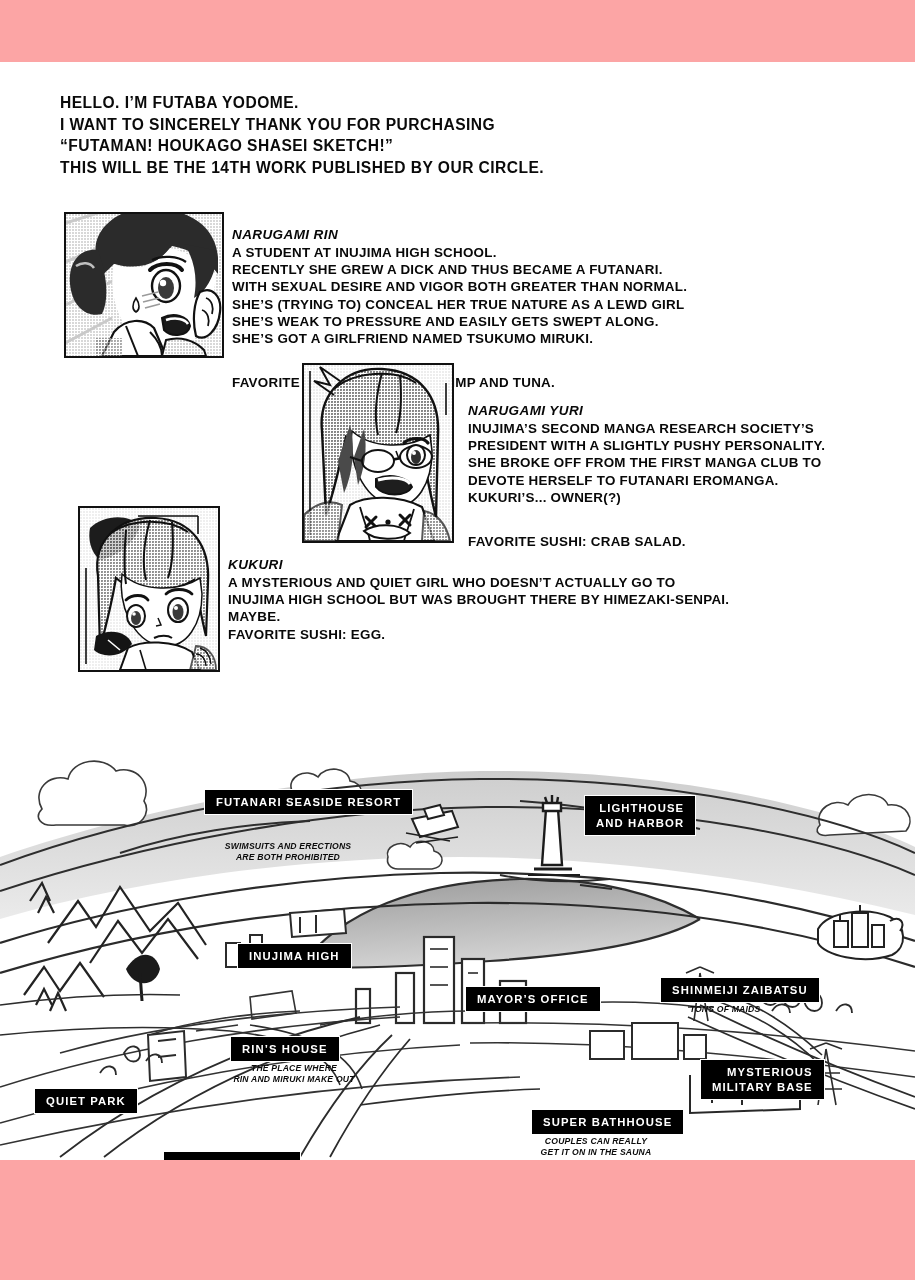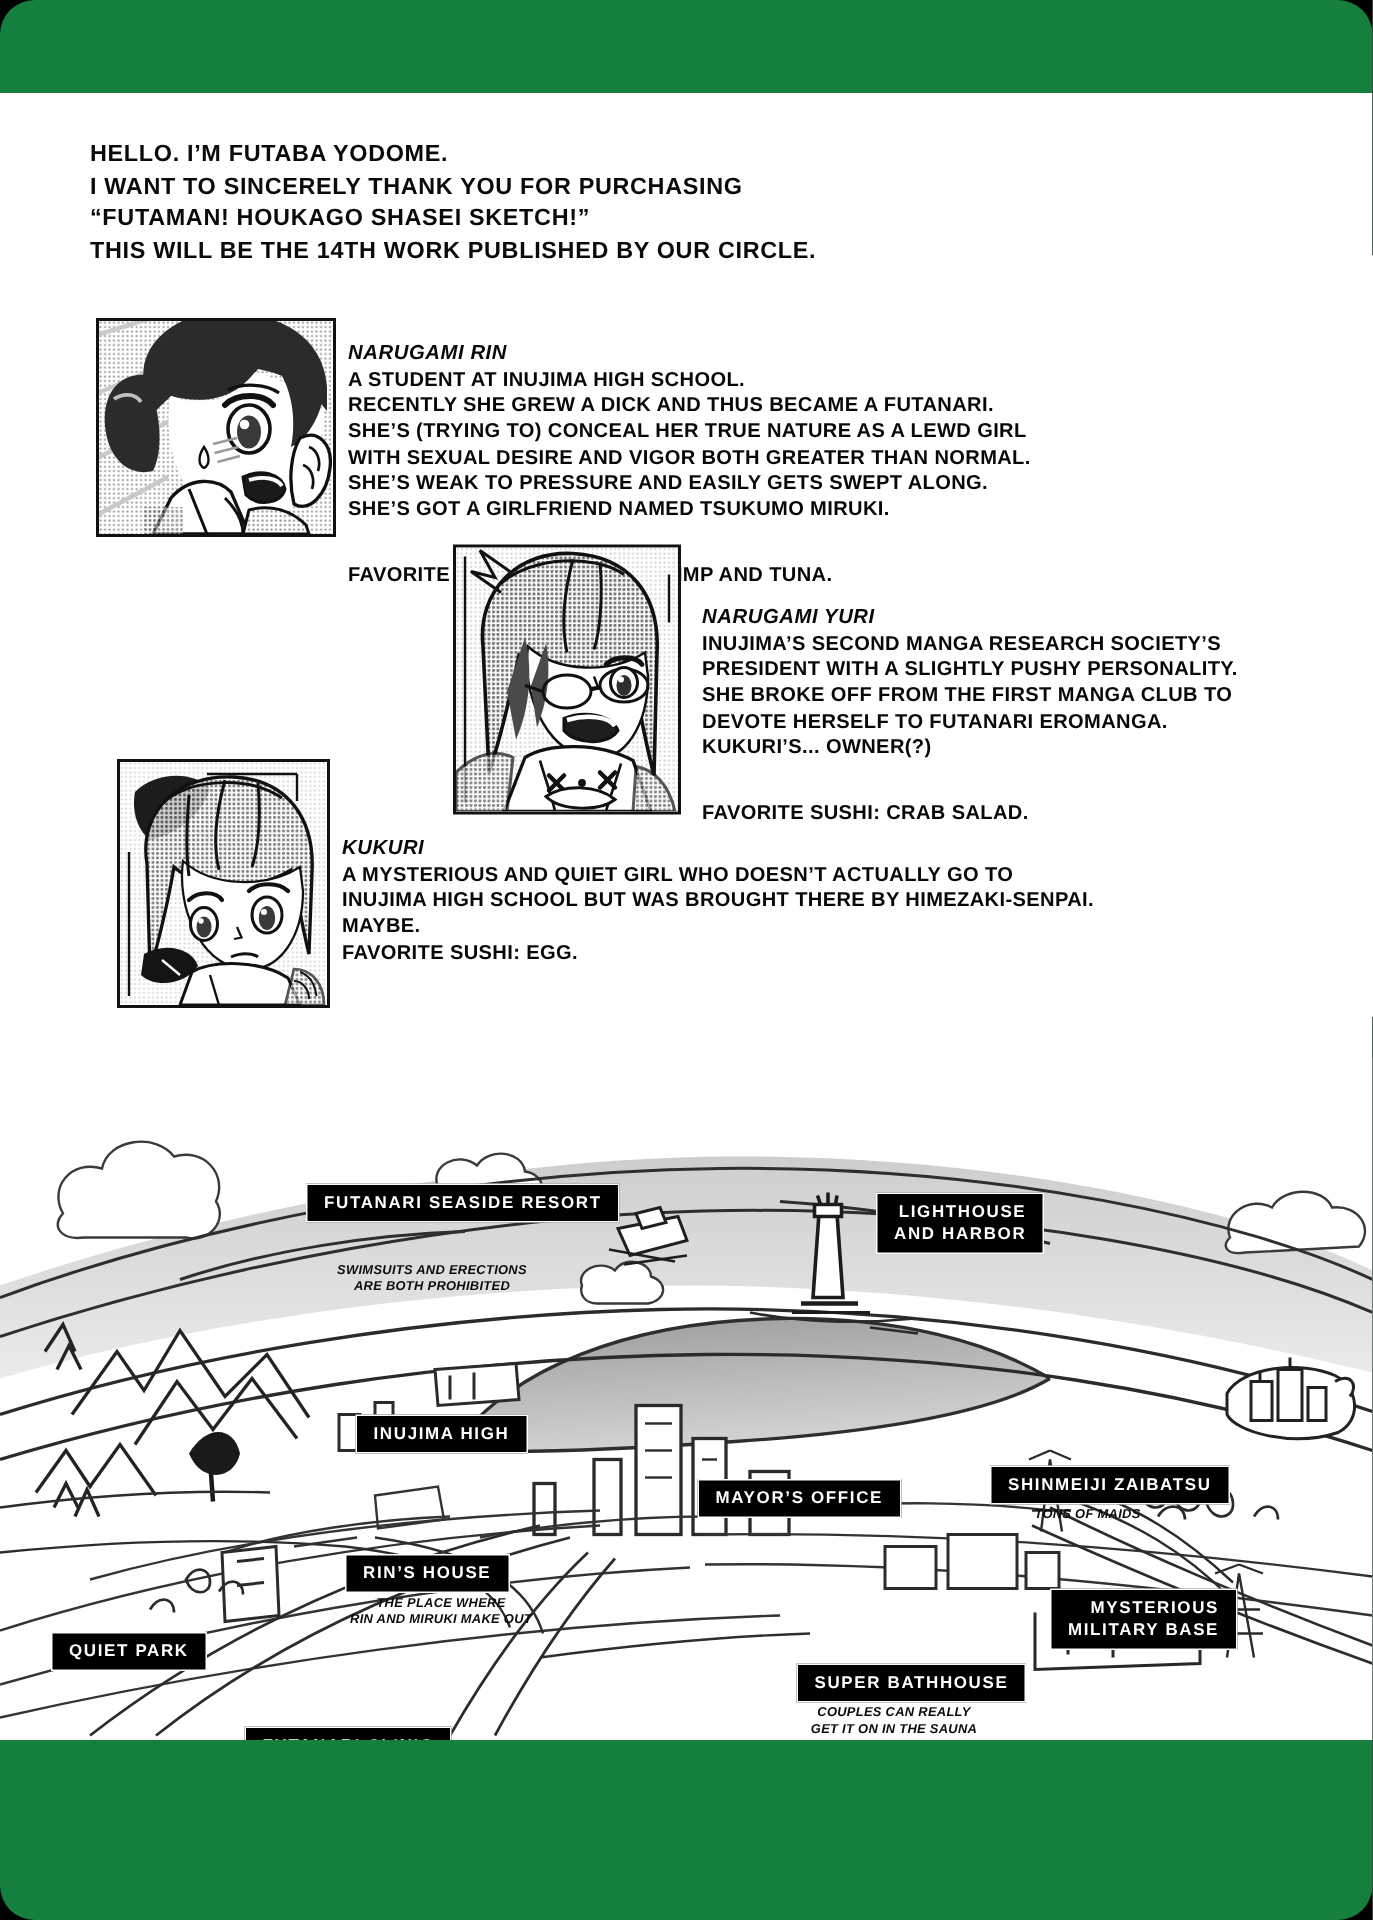--- a/index.html
+++ b/index.html
@@ -5,23 +5,22 @@
 <style>
   html,body{margin:0;padding:0;background:#000;}
   body{
     font-family:"Liberation Sans", sans-serif;
     -webkit-font-smoothing:antialiased;
   }
   .page{
     position:relative;
     width:915px;
     height:1280px;
-    background:#15803d;
+    background:#fca5a5;
     overflow:hidden;
-    border-radius:23px;
   }
   .sheet{
     position:absolute;
     left:0;
     top:62px;
     width:915px;
     height:1098px;
     background:#ffffff;
   }
 
@@ -186,22 +185,22 @@
           <rect x="30" y="124" width="26" height="18" fill="url(#tone2)" opacity=".55"></rect>
           <path d="M100 126 C114 122 128 126 138 136 L140 142 L96 142 Z" fill="url(#tone1)" stroke="#111" stroke-width="2"></path>
         </g>
       </svg>
     </div>
 
     <div class="bio" style="left:232px;top:164px;width:530px;">
       <div class="nm">NARUGAMI RIN</div>
       <div class="ln">A STUDENT AT INUJIMA HIGH SCHOOL.</div>
       <div class="ln">RECENTLY SHE GREW A DICK AND THUS BECAME A FUTANARI.</div>
+      <div class="ln">WITH SEXUAL DESIRE AND VIGOR BOTH GREATER THAN NORMAL.</div>
       <div class="ln">SHE’S (TRYING TO) CONCEAL HER TRUE NATURE AS A LEWD GIRL</div>
-      <div class="ln">WITH SEXUAL DESIRE AND VIGOR BOTH GREATER THAN NORMAL.</div>
       <div class="ln">SHE’S WEAK TO PRESSURE AND EASILY GETS SWEPT ALONG.</div>
       <div class="ln">SHE’S GOT A GIRLFRIEND NAMED TSUKUMO MIRUKI.</div>
       <div class="ln it">FAVORITE SUSHI: SALMON, SHRIMP AND TUNA.</div>
     </div>
 
     <div class="portrait" style="left:302px;top:301px;width:148px;height:176px;">
       <svg class="art" width="148" height="176" viewBox="0 0 148 176">
         <defs>
           <pattern id="tone3" width="3" height="3" patternUnits="userSpaceOnUse">
             <rect width="3" height="3" fill="#fff"></rect>

